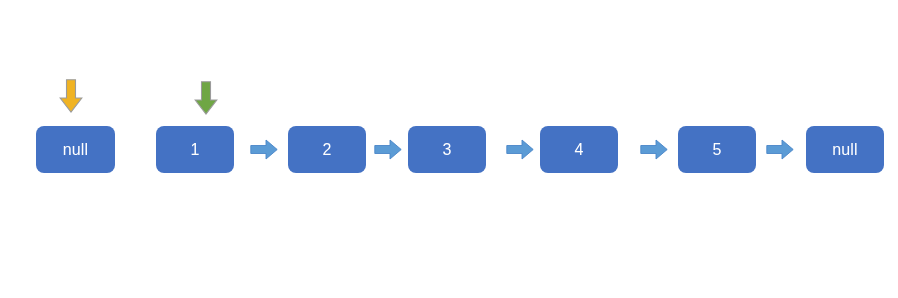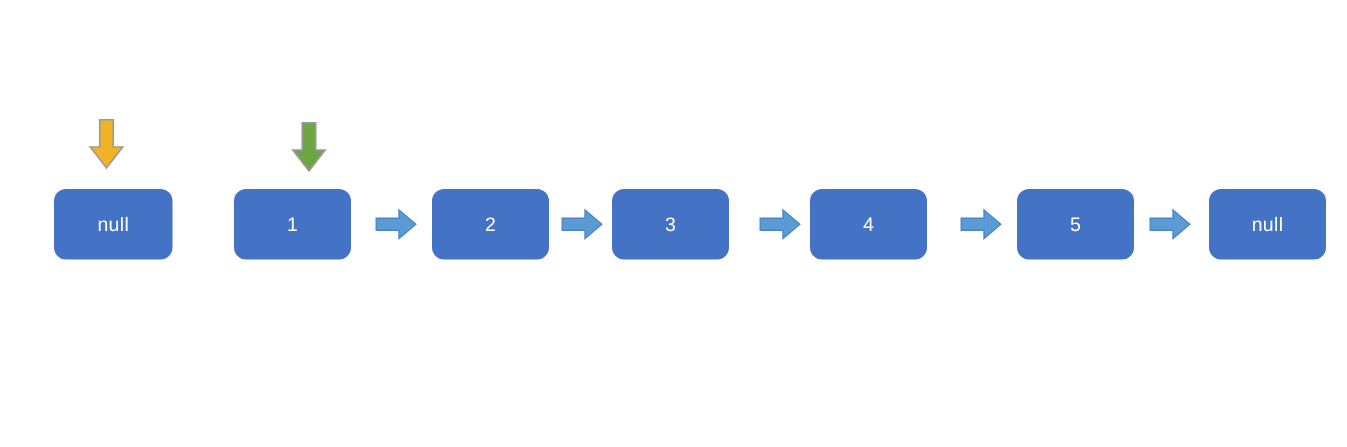--- a/index.html
+++ b/index.html
@@ -29,21 +29,21 @@
     font-size: 11px;
     font-family: "Liberation Sans", sans-serif;
     letter-spacing: 0.2px;
     line-height: 1;
     user-select: none;
   }
   .node-label {
     display: block;
     text-align: center;
     color: #ffffff;
-    font-size: 13px;
+    font-size: 16px;
   }
   .link-arrow {
     position: absolute;
   }
   .pointer-arrow {
     position: absolute;
   }
   .link-arrow svg, .pointer-arrow svg {
     display: block;
     overflow: visible;

